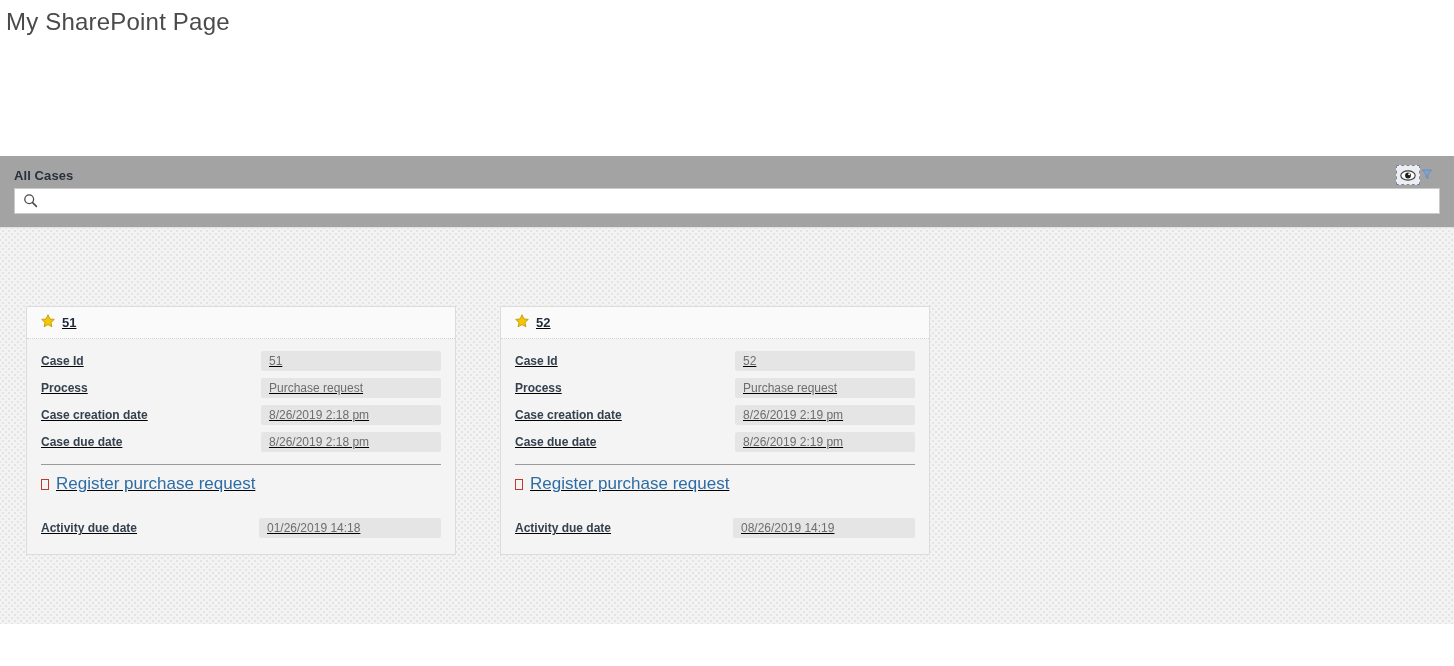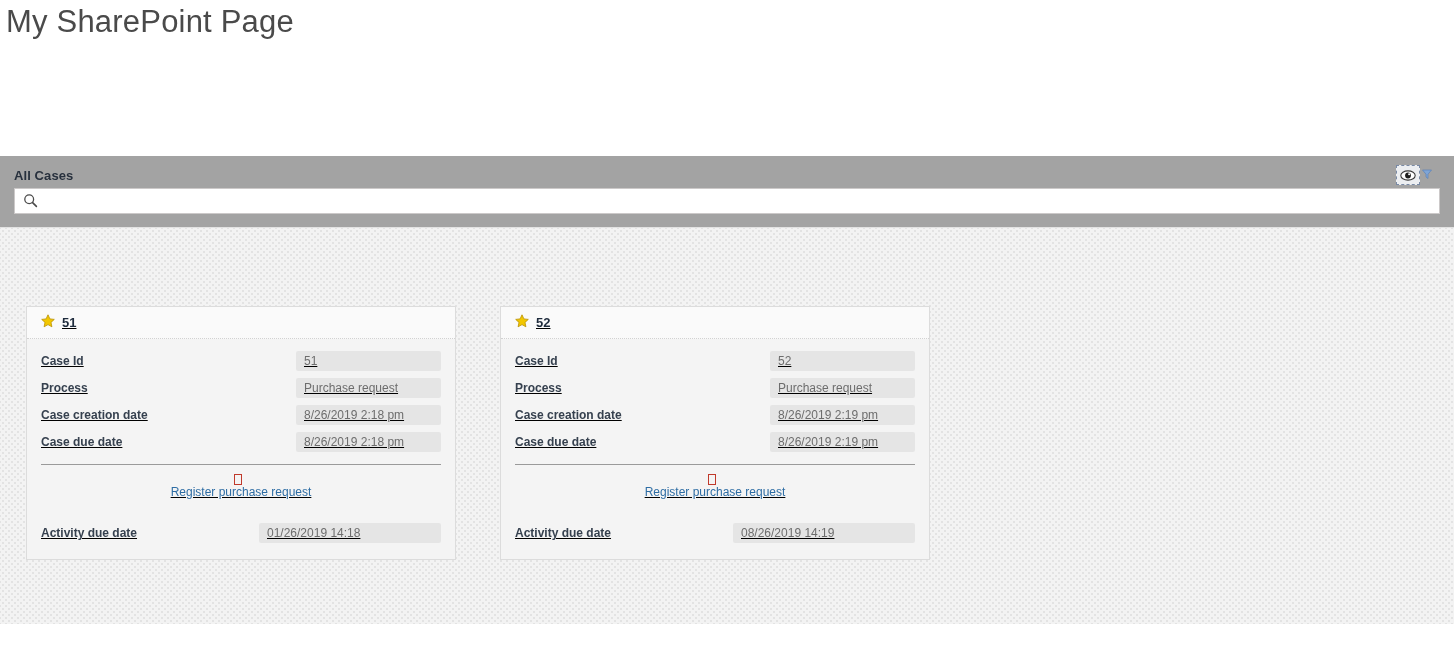--- a/index.html
+++ b/index.html
@@ -14,21 +14,21 @@
     -webkit-font-smoothing: antialiased;
     overflow: hidden;
     position: relative;
   }
 
   
   .page-title {
     position: absolute;
     left: 6px;
     top: 2px;
-    font-size: 31px;
+    font-size: 24px;
     font-weight: 300;
     color: #4a4a4a;
     letter-spacing: 0.2px;
     line-height: 40px;
     white-space: nowrap;
   }
 
   
   .widget {
     position: absolute;
@@ -155,21 +155,20 @@
   }
 
   .card-body {
     padding: 12px 14px 0 14px;
   }
 
   .field-row {
     display: flex;
     align-items: center;
     margin-bottom: 7px;
-    gap: 35px;
   }
   .field-label {
     width: 220px;
     flex: 0 0 220px;
     font-size: 12px;
     font-weight: bold;
     color: #36414f;
   }
   .field-value {
     flex: 1 1 auto;
@@ -190,26 +189,25 @@
     background: #9a9a9a;
     margin: 12px 14px 0 14px;
   }
 
   .activity {
     padding: 9px 14px 16px 14px;
   }
   .activity-link {
     display: flex;
     align-items: center;
-    font-size: 12px;
+    font-size: 17px;
     color: #2e6da4;
     text-decoration: none;
     margin-bottom: 24px;
     cursor: pointer;
-    flex-direction: column;
   }
   .tofu-icon {
     display: inline-block;
     width: 6px;
     height: 9px;
     border: 1px solid #c0392b;
     margin-right: 7px;
     flex: 0 0 auto;
   }
   .activity-row {

